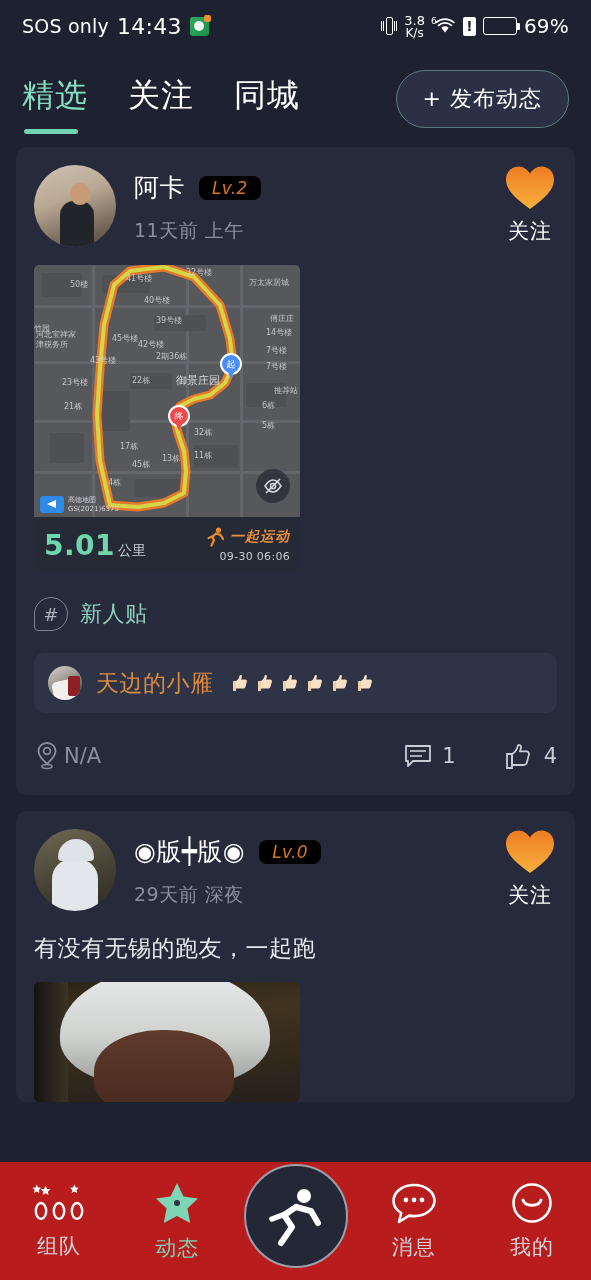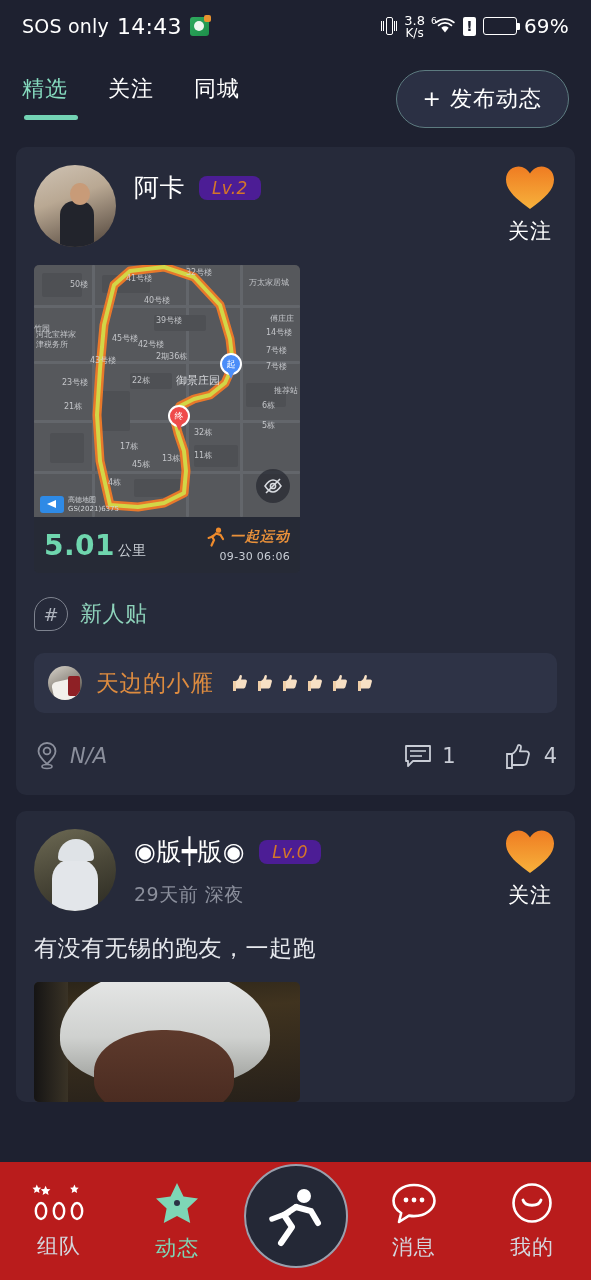--- a/index.html
+++ b/index.html
@@ -71,21 +71,21 @@
   .sb-batt .fill { height:100%; background:#fff; border-radius:1px; }
   .sb-pct { font-size:20px; letter-spacing:.2px; }
 
   
   .tabbar {
     height:95px; display:flex; align-items:flex-start;
     padding:22px 22px 0 22px; position:relative;
   }
   .tabs { display:flex; align-items:flex-start; gap:40px; }
   .tab { position:relative; cursor:pointer; padding-bottom:16px; }
-  .tab .lbl { font-size:22px; color:#ffffff; letter-spacing:1px; }
+  .tab .lbl { font-size:32px; color:#ffffff; letter-spacing:1px; }
   .tab.active .lbl { color:#87ddc0; }
   .tab.active .underline {
     position:absolute; left:2px; bottom:0; width:54px; height:5px;
     background:#73d3b4; border-radius:3px;
   }
   .post-btn {
     position:absolute; right:22px; top:18px;
     height:58px; padding:0 26px; border-radius:30px;
     background:#2b3044; border:1.6px solid #5d7b80;
     color:#fff; font-size:22px; display:flex; align-items:center;
@@ -133,21 +133,21 @@
   }
   .av-c::after{
     content:""; position:absolute; right:2px; top:10px; width:12px; height:20px;
     background:#8e2025; border-radius:2px;
   }
 
   .head-meta { margin-left:18px; padding-top:6px; }
   .name-row { display:flex; align-items:center; gap:14px; }
   .uname { font-size:25px; color:#ffffff; letter-spacing:.5px; }
   .lv-badge {
-    background:#4c1d95; color:#d4762a; font-style:italic;
+    background:#000000; color:#d4762a; font-style:italic;
     font-size:17px; padding:2px 13px; border-radius:8px;
     letter-spacing:.3px;
   }
   .time { font-size:19px; color:#8b8f9c; margin-top:14px; letter-spacing:.5px; }
 
   .follow {
     position:absolute; right:2px; top:0;
     display:flex; flex-direction:column; align-items:center;
     cursor:pointer;
   }
@@ -251,21 +251,21 @@
   .c-av { width:34px; height:34px; border-radius:50%; flex:0 0 34px; overflow:hidden; position:relative; }
   .c-name { font-size:23px; color:#dd8b3f; letter-spacing:.5px; }
   .thumbs { display:flex; gap:3px; }
   .thumb { width:22px; height:22px; }
 
   
   .actions {
     height:78px; display:flex; align-items:center;
     justify-content:space-between; margin-top:4px;
   }
-  .loc { display:flex; align-items:center; gap:10px; cursor:pointer;font-style:italic; }
+  .loc { display:flex; align-items:center; gap:4px; cursor:pointer; }
   .loc-txt { font-size:21px; color:#8b8f9c; }
   .act-right { display:flex; align-items:center; gap:48px; }
   .act { display:flex; align-items:center; gap:10px; cursor:pointer; }
   .act .n { font-size:21px; color:#c9cdd6; }
 
   
   .post-text {
     font-size:23px; color:#e7e9ee; margin-top:22px;
     letter-spacing:.5px; line-height:1.35;
   }
@@ -365,20 +365,21 @@
 <div class="feed">
 
   <div class="card">
     <div class="post-head">
       <div class="avatar av1"></div>
       <div class="head-meta">
         <div class="name-row">
           <span class="uname">阿卡</span>
           <span class="lv-badge">Lv.2</span>
         </div>
+        <div class="time">11天前 上午</div>
       </div>
       <div class="follow">
         <svg class="heart" viewBox="0 0 50 46">
           <defs>
               <linearGradient id="hg1" x1="0" y1="0" x2="0" y2="1">
             <stop offset="0%" stop-color="#ef7c22"></stop>
                 <stop offset="100%" stop-color="#f7b23c"></stop>
           </linearGradient>
             </defs>
           <path d="M25 44 C10 33 1 25 1 14.5 C1 6.5 7 1.5 13.5 1.5 C18.5 1.5 22.5 4.5 25 8.5 C27.5 4.5 31.5 1.5 36.5 1.5 C43 1.5 49 6.5 49 14.5 C49 25 40 33 25 44 Z" fill="url(#hg1)"></path>

